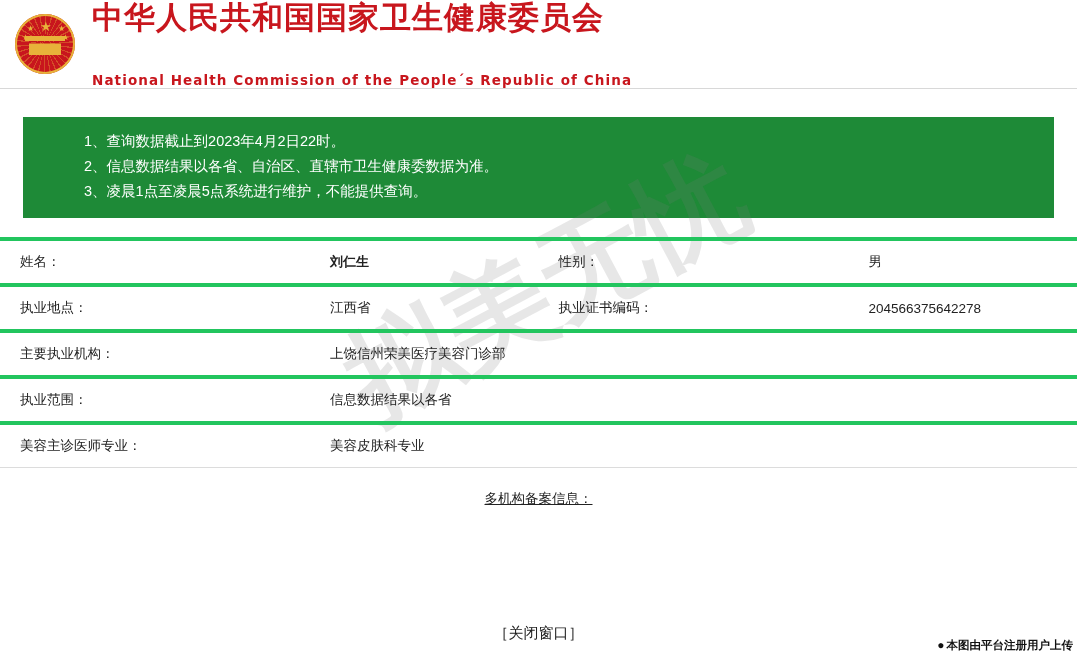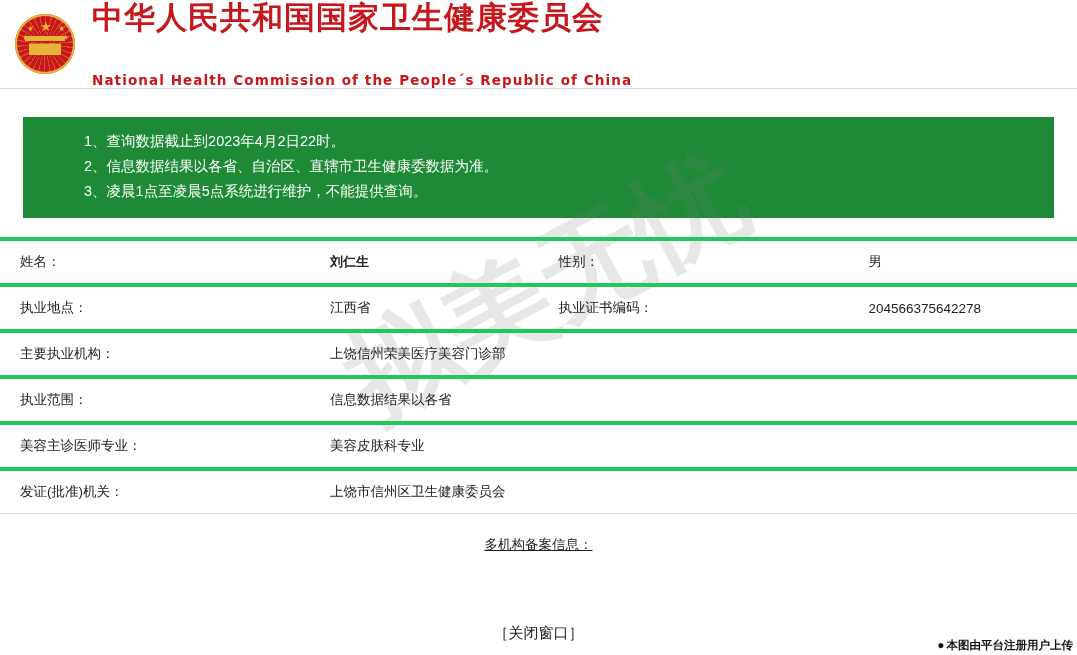--- a/index.html
+++ b/index.html
@@ -277,24 +277,20 @@
         <td class="value" colspan="3">上饶信州荣美医疗美容门诊部</td>
       </tr>
       <tr>
         <td class="label">执业范围：</td>
         <td class="value" colspan="3">信息数据结果以各省</td>
       </tr>
       <tr>
         <td class="label">美容主诊医师专业：</td>
         <td class="value" colspan="3">美容皮肤科专业</td>
       </tr>
-      <tr>
-        <td class="label">发证(批准)机关：</td>
-        <td class="value" colspan="3">上饶市信州区卫生健康委员会</td>
-      </tr>
     </tbody>
   </table>
   <div class="multi-title">多机构备案信息：</div>
 </div>
 
 <div class="close-link">
   <a href="#">［关闭窗口］</a>
 </div>
 <div class="upload-note">
   <span class="cam">●</span><span>本图由平台注册用户上传</span>

